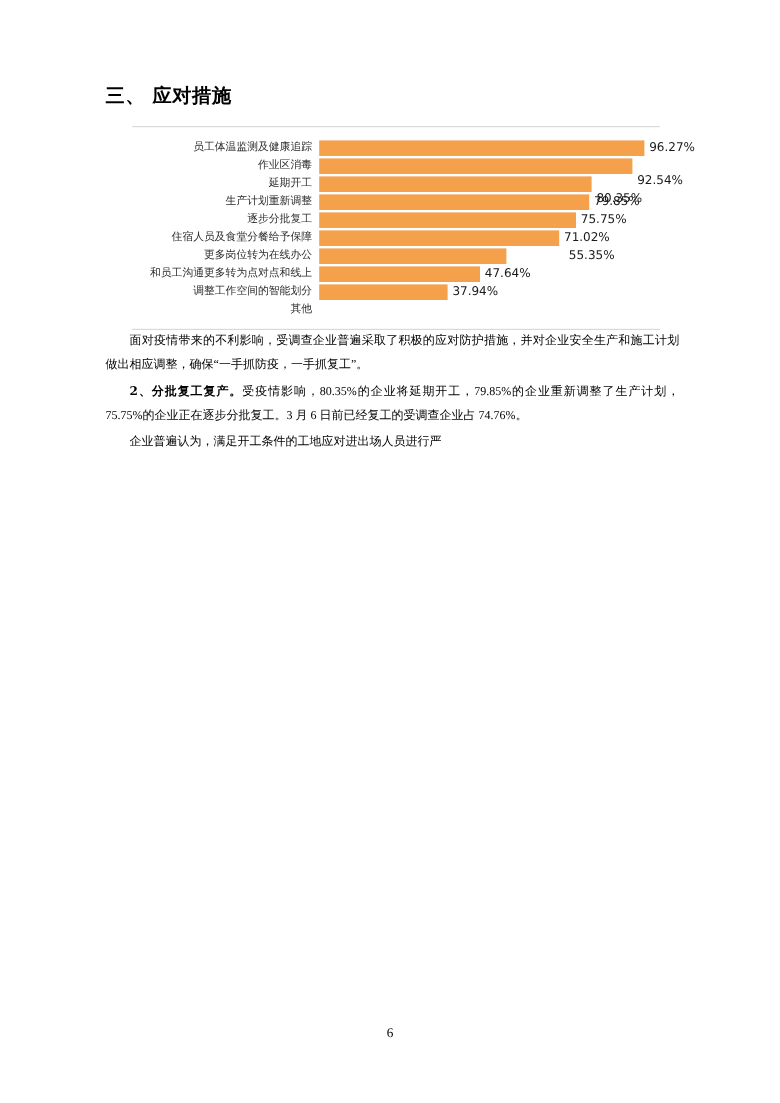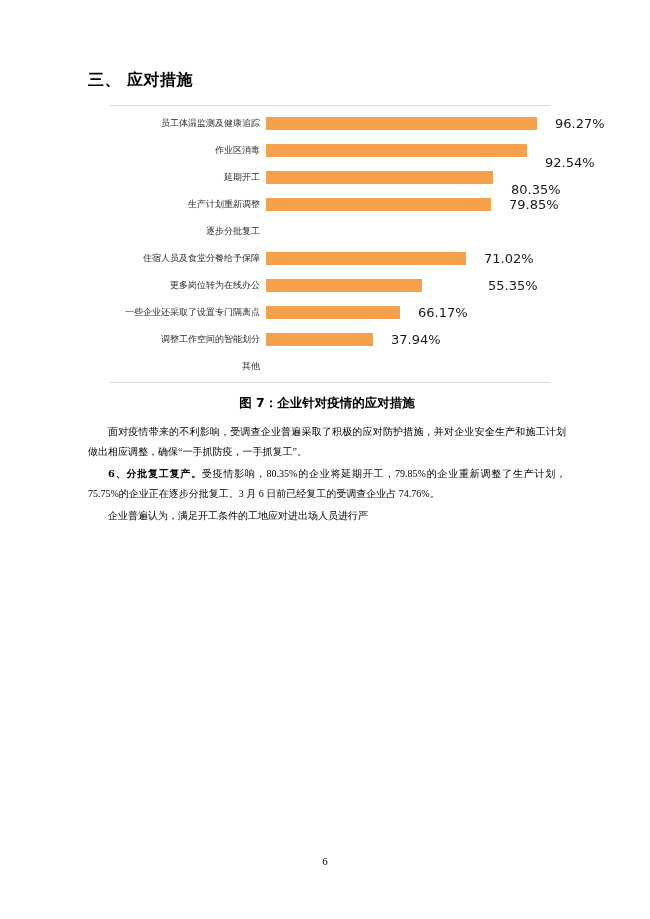--- a/index.html
+++ b/index.html
@@ -42,21 +42,21 @@
     margin: 6px 0 0 22px;
     width: 440px;
     border-top: 1px solid #d9d9d9;
     border-bottom: 1px solid #d9d9d9;
     padding: 10px 0 8px 0;
     box-sizing: border-box;
   }
   .chart-rows {
     display: flex;
     flex-direction: column;
-    gap: 12px;
+    gap: 0;
   }
   .chart-row {
     display: flex;
     align-items: center;
     height: 15px;
   }
   .chart-label {
     width: 150px;
     text-align: right;
     padding-right: 6px;
@@ -73,24 +73,24 @@
   }
   .chart-bar {
     height: 13px;
     background: #f5a04b;
     display: block;
   }
   .chart-value {
     position: absolute;
     top: 0;
     font-family: "DejaVu Sans", sans-serif;
-    font-size: 13px;
+    font-size: 10px;
     color: #1a1a1a;
     line-height: 13px;
-    padding-left: 18px;
+    padding-left: 4px;
     white-space: nowrap;
   }
   .figure-caption {
     text-align: center;
     font-family: "DejaVu Sans", sans-serif;
     font-size: 12.5px;
     font-weight: bold;
     margin: 12px 0 10px 0;
   }
   p.body-text {
@@ -149,59 +149,62 @@
           </div>
           <div class="chart-row">
             <div class="chart-label">生产计划重新调整</div>
             <div class="chart-track">
               <span class="chart-bar" style="width: 225px; background: rgb(245, 160, 75);"></span>
               <span class="chart-value" style="left: 225px;">79.85%</span>
             </div>
           </div>
           <div class="chart-row">
             <div class="chart-label">逐步分批复工</div>
+            <div class="chart-track">
+              <span class="chart-bar" style="width: 214px; background: rgb(245, 160, 75);"></span>
+              <span class="chart-value" style="left: 214px;">75.75%</span>
+            </div>
           </div>
           <div class="chart-row">
             <div class="chart-label">住宿人员及食堂分餐给予保障</div>
             <div class="chart-track">
               <span class="chart-bar" style="width: 200px; background: rgb(245, 160, 75);"></span>
               <span class="chart-value" style="left: 200px;">71.02%</span>
             </div>
           </div>
           <div class="chart-row">
             <div class="chart-label">更多岗位转为在线办公</div>
             <div class="chart-track">
               <span class="chart-bar" style="width: 156px; background: rgb(245, 160, 75);"></span>
               <span class="chart-value" style="left: 156px; margin-left: 48px;">55.35%</span>
             </div>
           </div>
           <div class="chart-row">
-            <div class="chart-label">一些企业还采取了设置专门隔离点</div>
+            <div class="chart-label">和员工沟通更多转为点对点和线上</div>
             <div class="chart-track">
               <span class="chart-bar" style="width: 134px; background: rgb(245, 160, 75);"></span>
-              <span class="chart-value" style="left: 134px;">66.17%</span>
+              <span class="chart-value" style="left: 134px;">47.64%</span>
             </div>
           </div>
           <div class="chart-row">
             <div class="chart-label">调整工作空间的智能划分</div>
             <div class="chart-track">
               <span class="chart-bar" style="width: 107px; background: rgb(245, 160, 75);"></span>
               <span class="chart-value" style="left: 107px;">37.94%</span>
             </div>
           </div>
           <div class="chart-row">
             <div class="chart-label">其他</div>
           </div>
         </div>
     </div>
 
-    <div class="figure-caption">图 7：企业针对疫情的应对措施</div>
 
     <div id="paragraphs">
         <p class="body-text"><span>面对疫情带来的不利影响，受调查企业普遍采取了积极的应对防护措施，并对企业安全生产和施工计划做出相应调整，确保“一手抓防疫，一手抓复工”。</span></p>
-        <p class="body-text"><span class="bold-lead">6、分批复工复产。</span><span>受疫情影响，80.35%的企业将延期开工，79.85%的企业重新调整了生产计划，75.75%的企业正在逐步分批复工。3 月 6 日前已经复工的受调查企业占 74.76%。</span></p>
+        <p class="body-text"><span class="bold-lead">2、分批复工复产。</span><span>受疫情影响，80.35%的企业将延期开工，79.85%的企业重新调整了生产计划，75.75%的企业正在逐步分批复工。3 月 6 日前已经复工的受调查企业占 74.76%。</span></p>
         <p class="body-text"><span>企业普遍认为，满足开工条件的工地应对进出场人员进行严</span></p>
       </div>
 
   </div>
 
   <div class="page-number">6</div>
 </div>
 
 </body></html>

